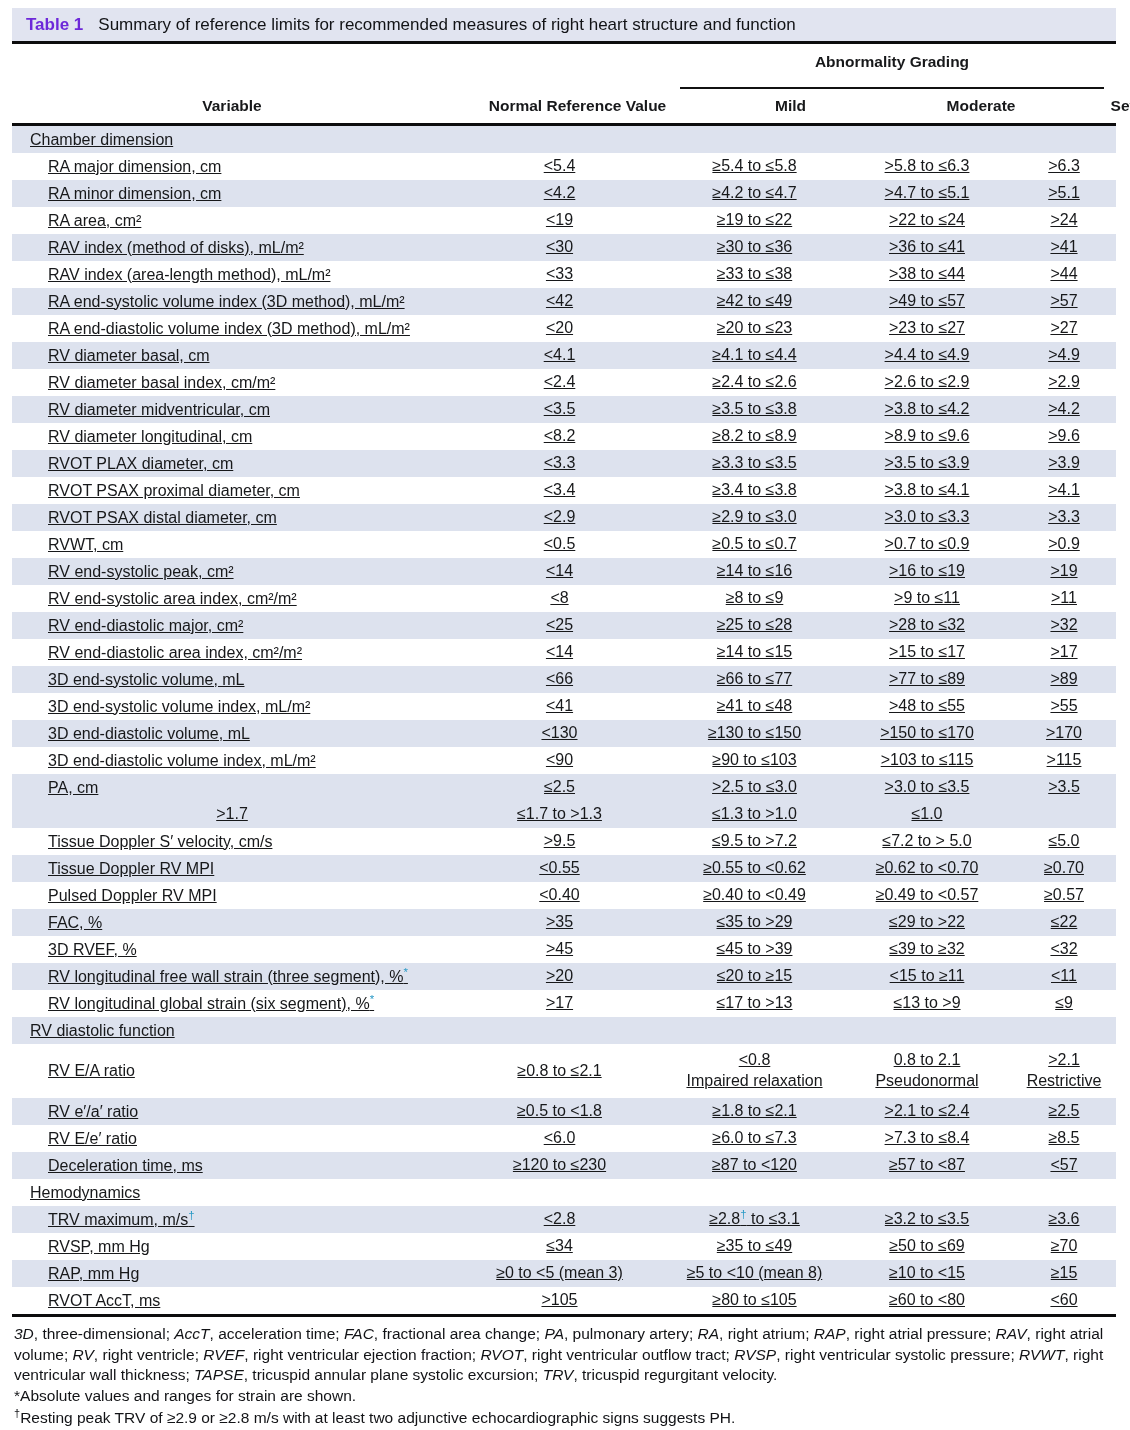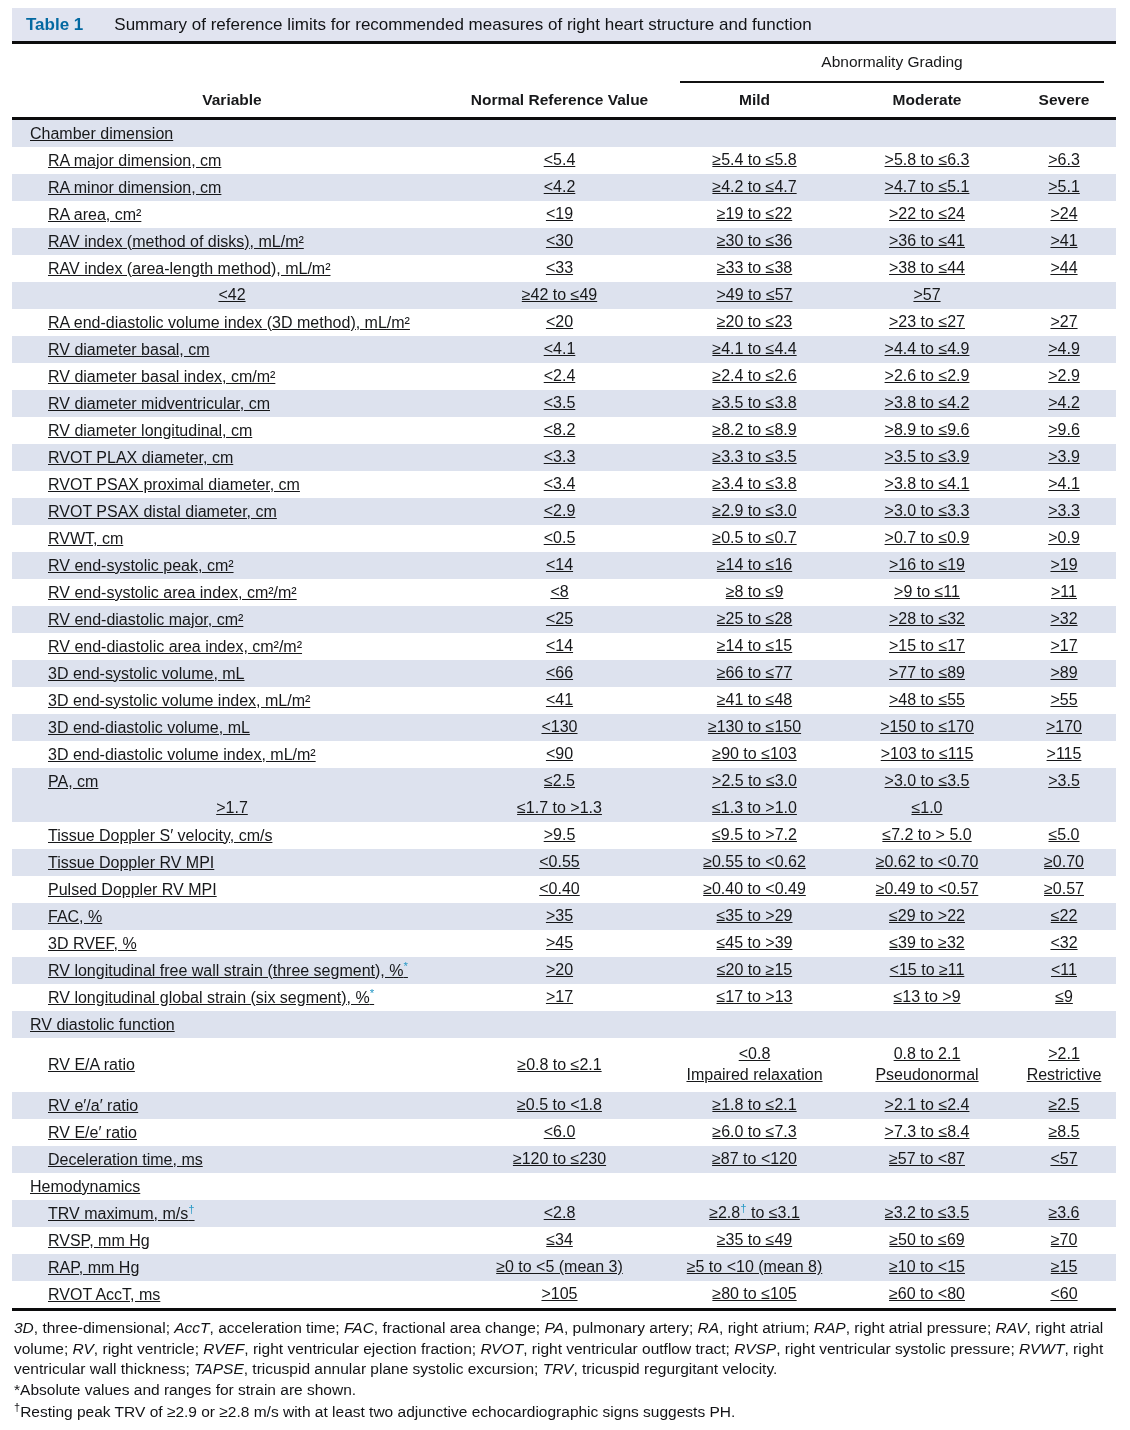--- a/index.html
+++ b/index.html
@@ -15,43 +15,44 @@
 
   
   .title-bar {
     display: flex;
     align-items: center;
     background: #e1e4f0;
     height: 33px;
     padding: 0 12px 0 14px;
     font-size: 17px;
   }
-  .title-num { color: #0369a1; font-weight: bold; margin-right: 31px; white-space: nowrap; }
+  .title-num { color: #6d28d9; font-weight: bold; margin-right: 15px; white-space: nowrap; }
   .title-text { color: #121316; }
   .top-rule { border-bottom: 3.5px solid #0c0c0d; }
 
   
   .thead { padding-top: 9px; }
   .abn-wrap {
     margin-left: 668px;
     width: 424px;
     text-align: center;
-    font-weight: normal;
+    font-weight: bold;
     font-size: 15.5px;
-    padding-bottom: 10px;
+    padding-bottom: 16px;
     border-bottom: 2.5px solid #111;
   }
   .cols {
     display: grid;
     grid-template-columns: 440px 215px 175px 170px 104px;
     height: 37px;
     align-items: center;
     font-weight: bold;
     font-size: 15.5px;
     border-bottom: 3.5px solid #0c0c0d;
+    gap: 18px;
   }
   .cols .c { text-align: center; }
 
   
   .row {
     display: grid;
     grid-template-columns: 440px 215px 175px 170px 104px;
     min-height: 27px;
     align-items: center;
     font-size: 16px;
@@ -130,20 +131,21 @@
         <div class="val"><span>&gt;41</span></div>
       </div>
       <div class="row">
         <div class="var"><span>RAV index (area-length method), mL/m²</span></div>
         <div class="val"><span>&lt;33</span></div>
         <div class="val"><span>≥33 to ≤38</span></div>
         <div class="val"><span>&gt;38 to ≤44</span></div>
         <div class="val"><span>&gt;44</span></div>
       </div>
       <div class="row stripe">
+        <div class="var"><span>RA end-systolic volume index (3D method), mL/m²</span></div>
         <div class="val"><span>&lt;42</span></div>
         <div class="val"><span>≥42 to ≤49</span></div>
         <div class="val"><span>&gt;49 to ≤57</span></div>
         <div class="val"><span>&gt;57</span></div>
       </div>
       <div class="row">
         <div class="var"><span>RA end-diastolic volume index (3D method), mL/m²</span></div>
         <div class="val"><span>&lt;20</span></div>
         <div class="val"><span>≥20 to ≤23</span></div>
         <div class="val"><span>&gt;23 to ≤27</span></div>

